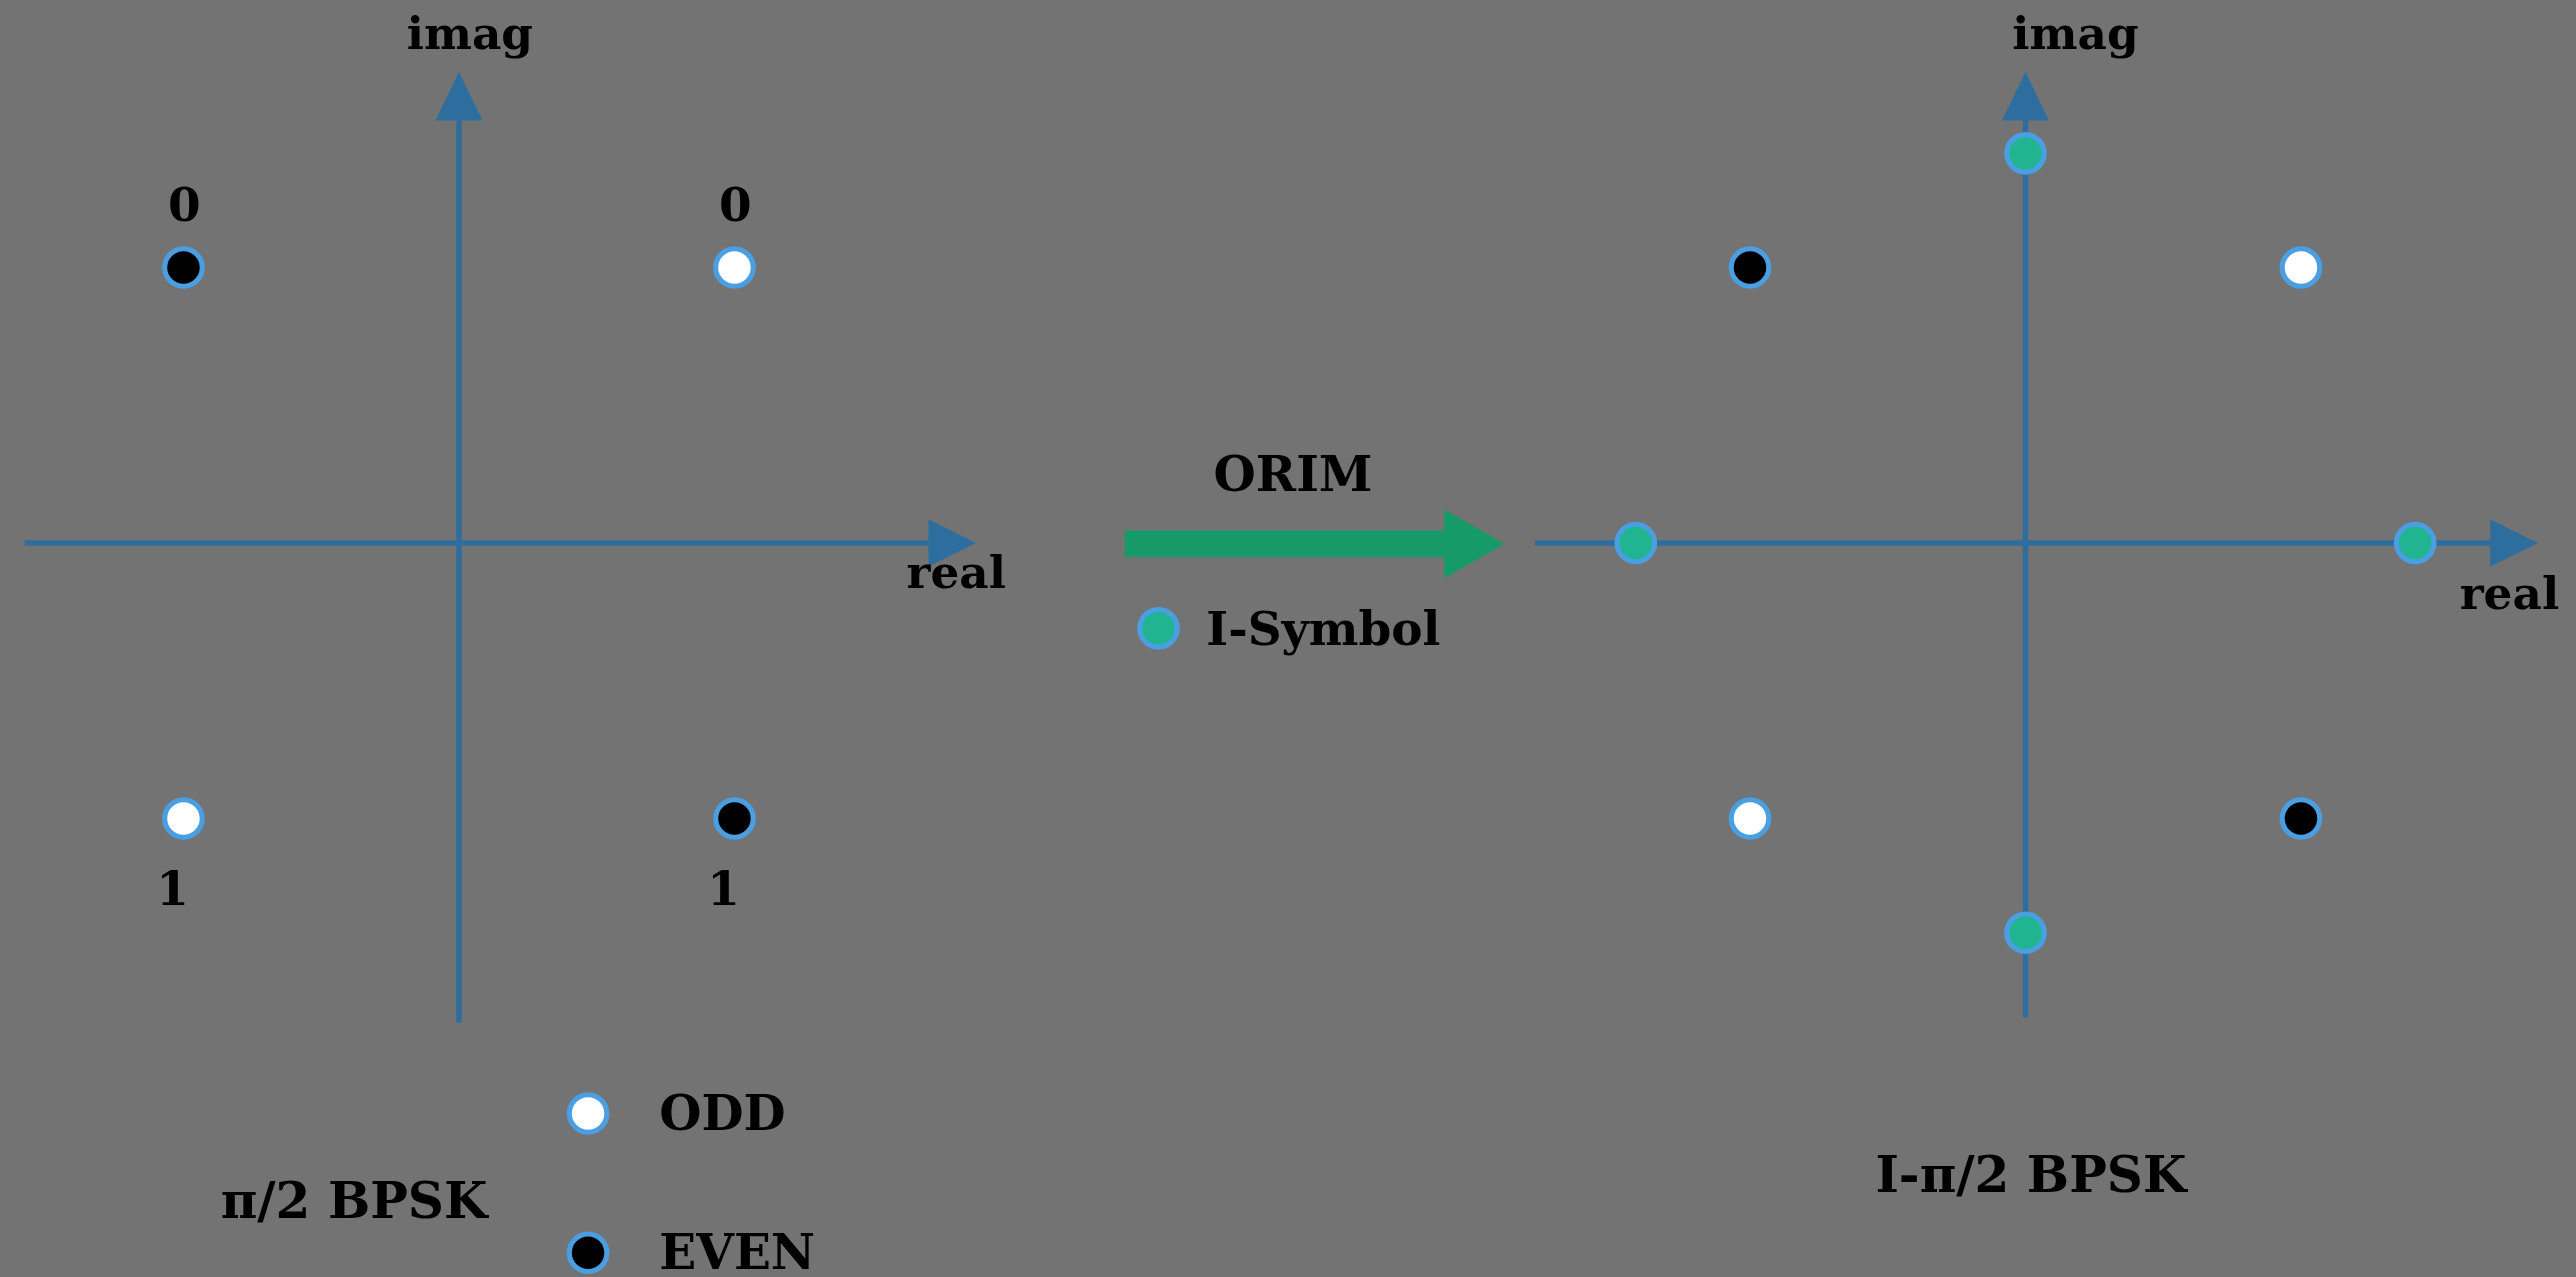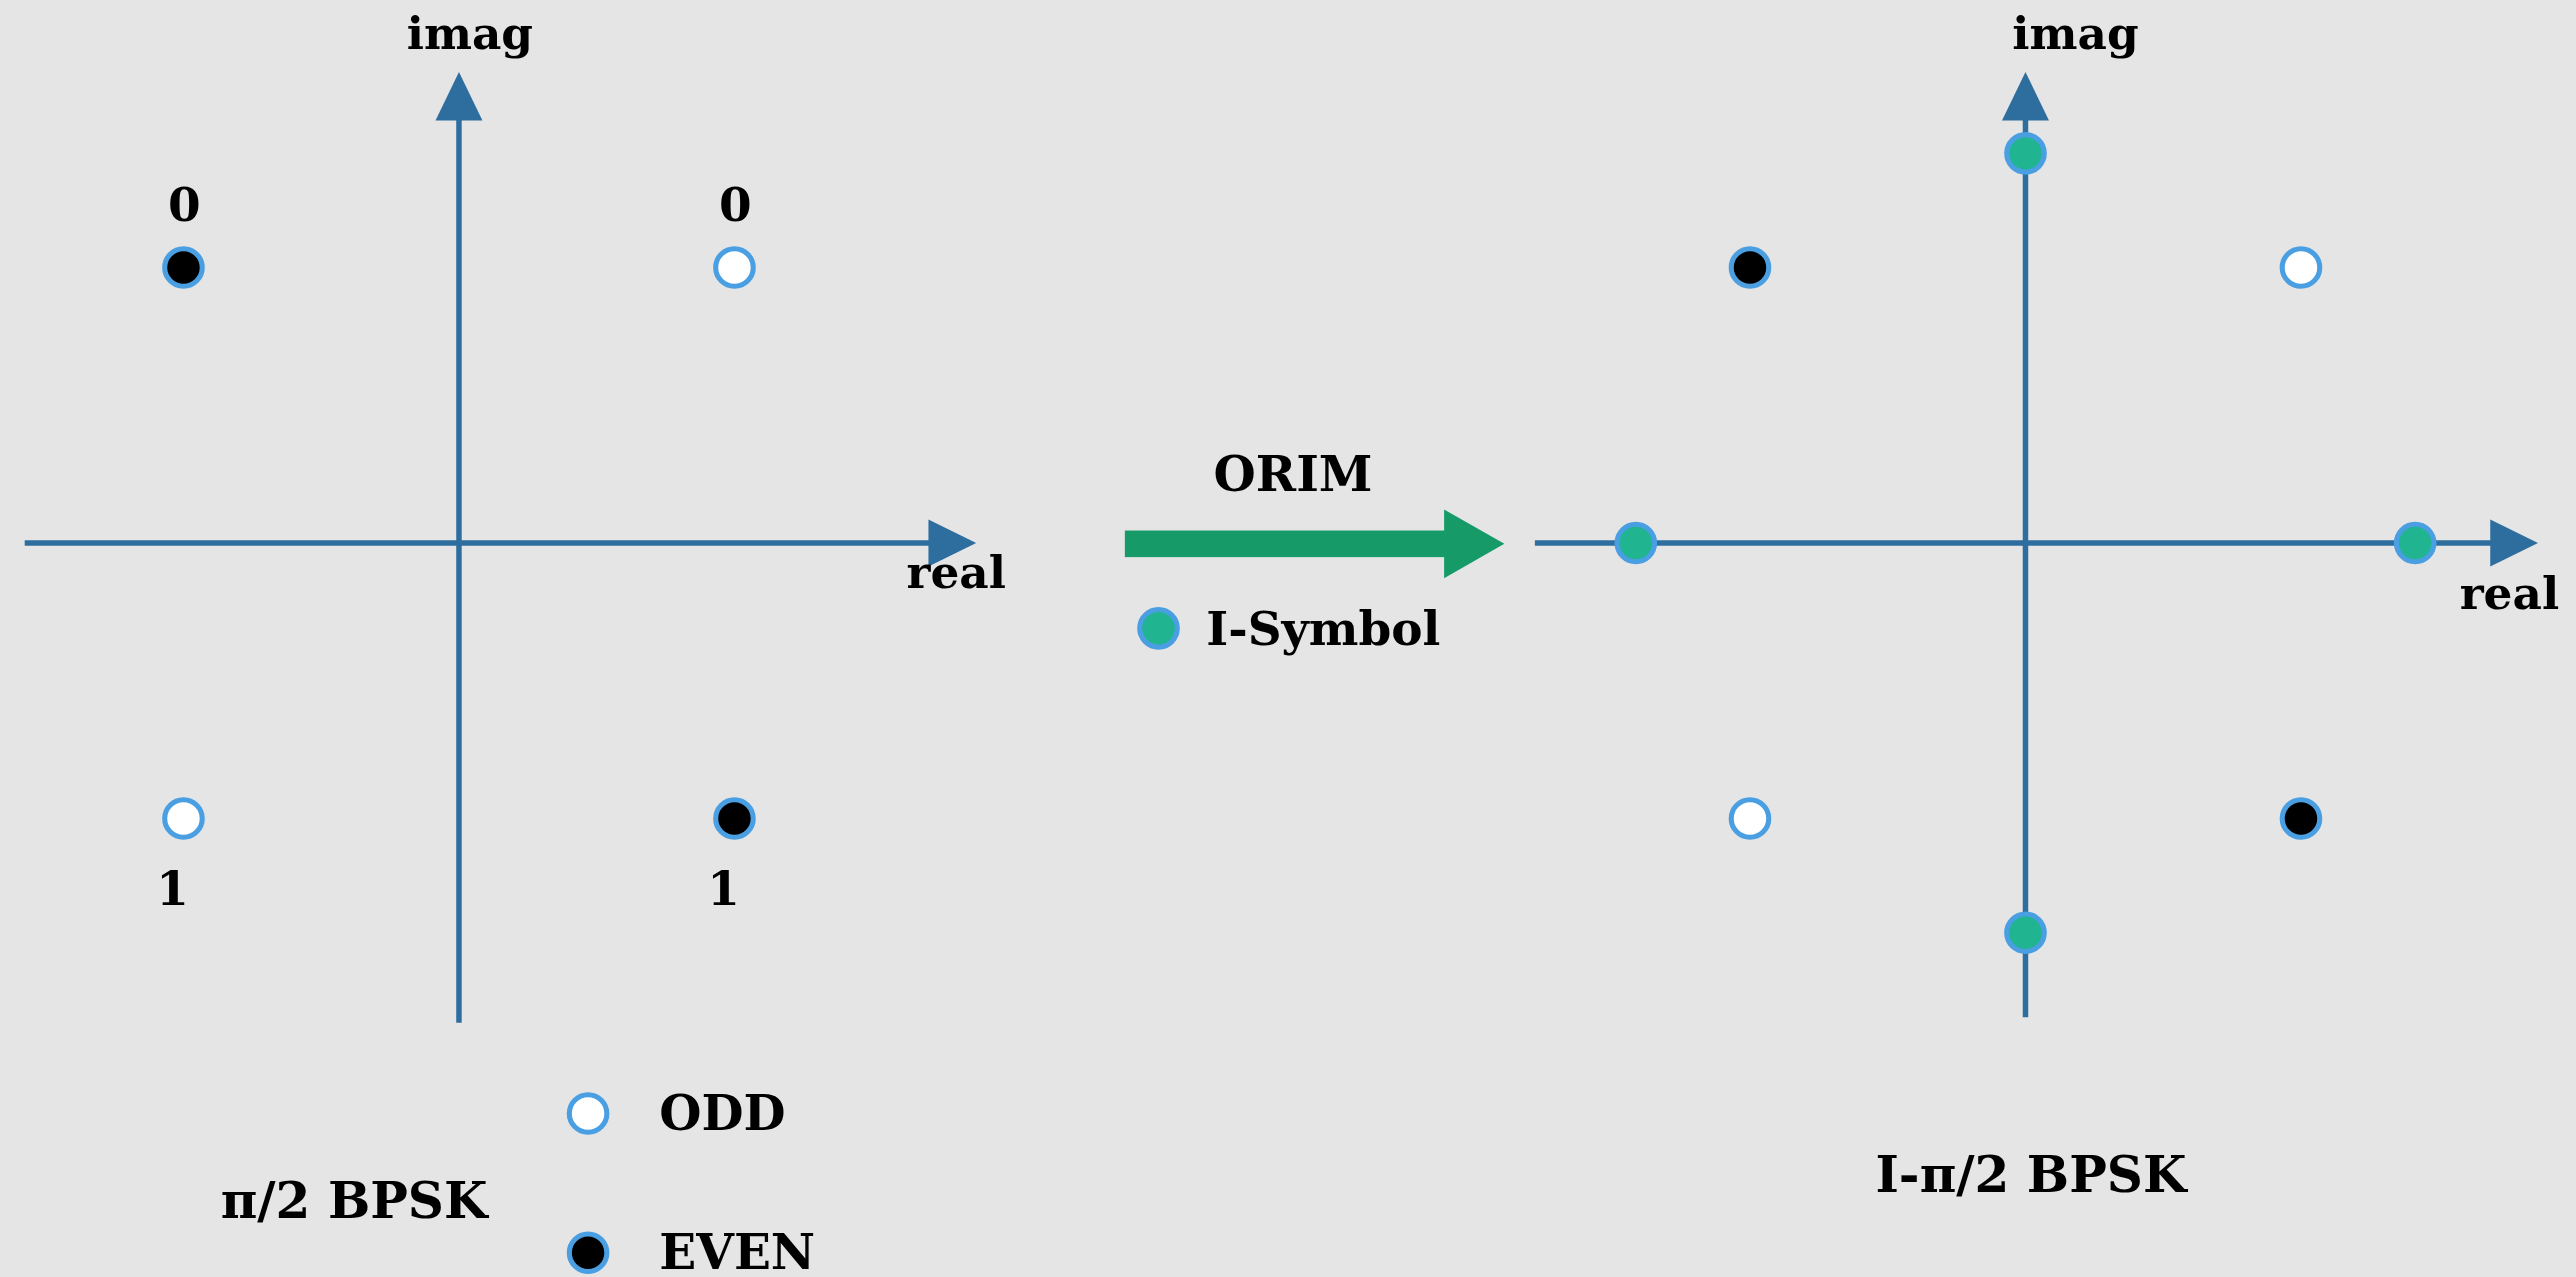--- a/index.html
+++ b/index.html
@@ -1,16 +1,16 @@
 <!DOCTYPE html>
 <html style="font-size:12.5px"><head>
 <meta charset="utf-8">
 <style>
   html,body{margin:0;padding:0;background:#ffffff;}
-  #figure{position:relative;width:2576px;height:1277px;background:#e5e5e5;overflow:hidden;}
+  #figure{position:relative;width:2576px;height:1277px;background:#737373;overflow:hidden;}
   svg{display:block;}
   .t{font-family:"DejaVu Serif","Liberation Serif",serif;font-weight:bold;fill:#000000;}
   .axis-label{font-size:58px;}
   .bit{font-size:60px;}
   .title{font-size:64px;}
   .legend{font-size:62px;}
   .orim{font-size:62px;}
   .isym{font-size:60px;}
 </style>
 </head>

